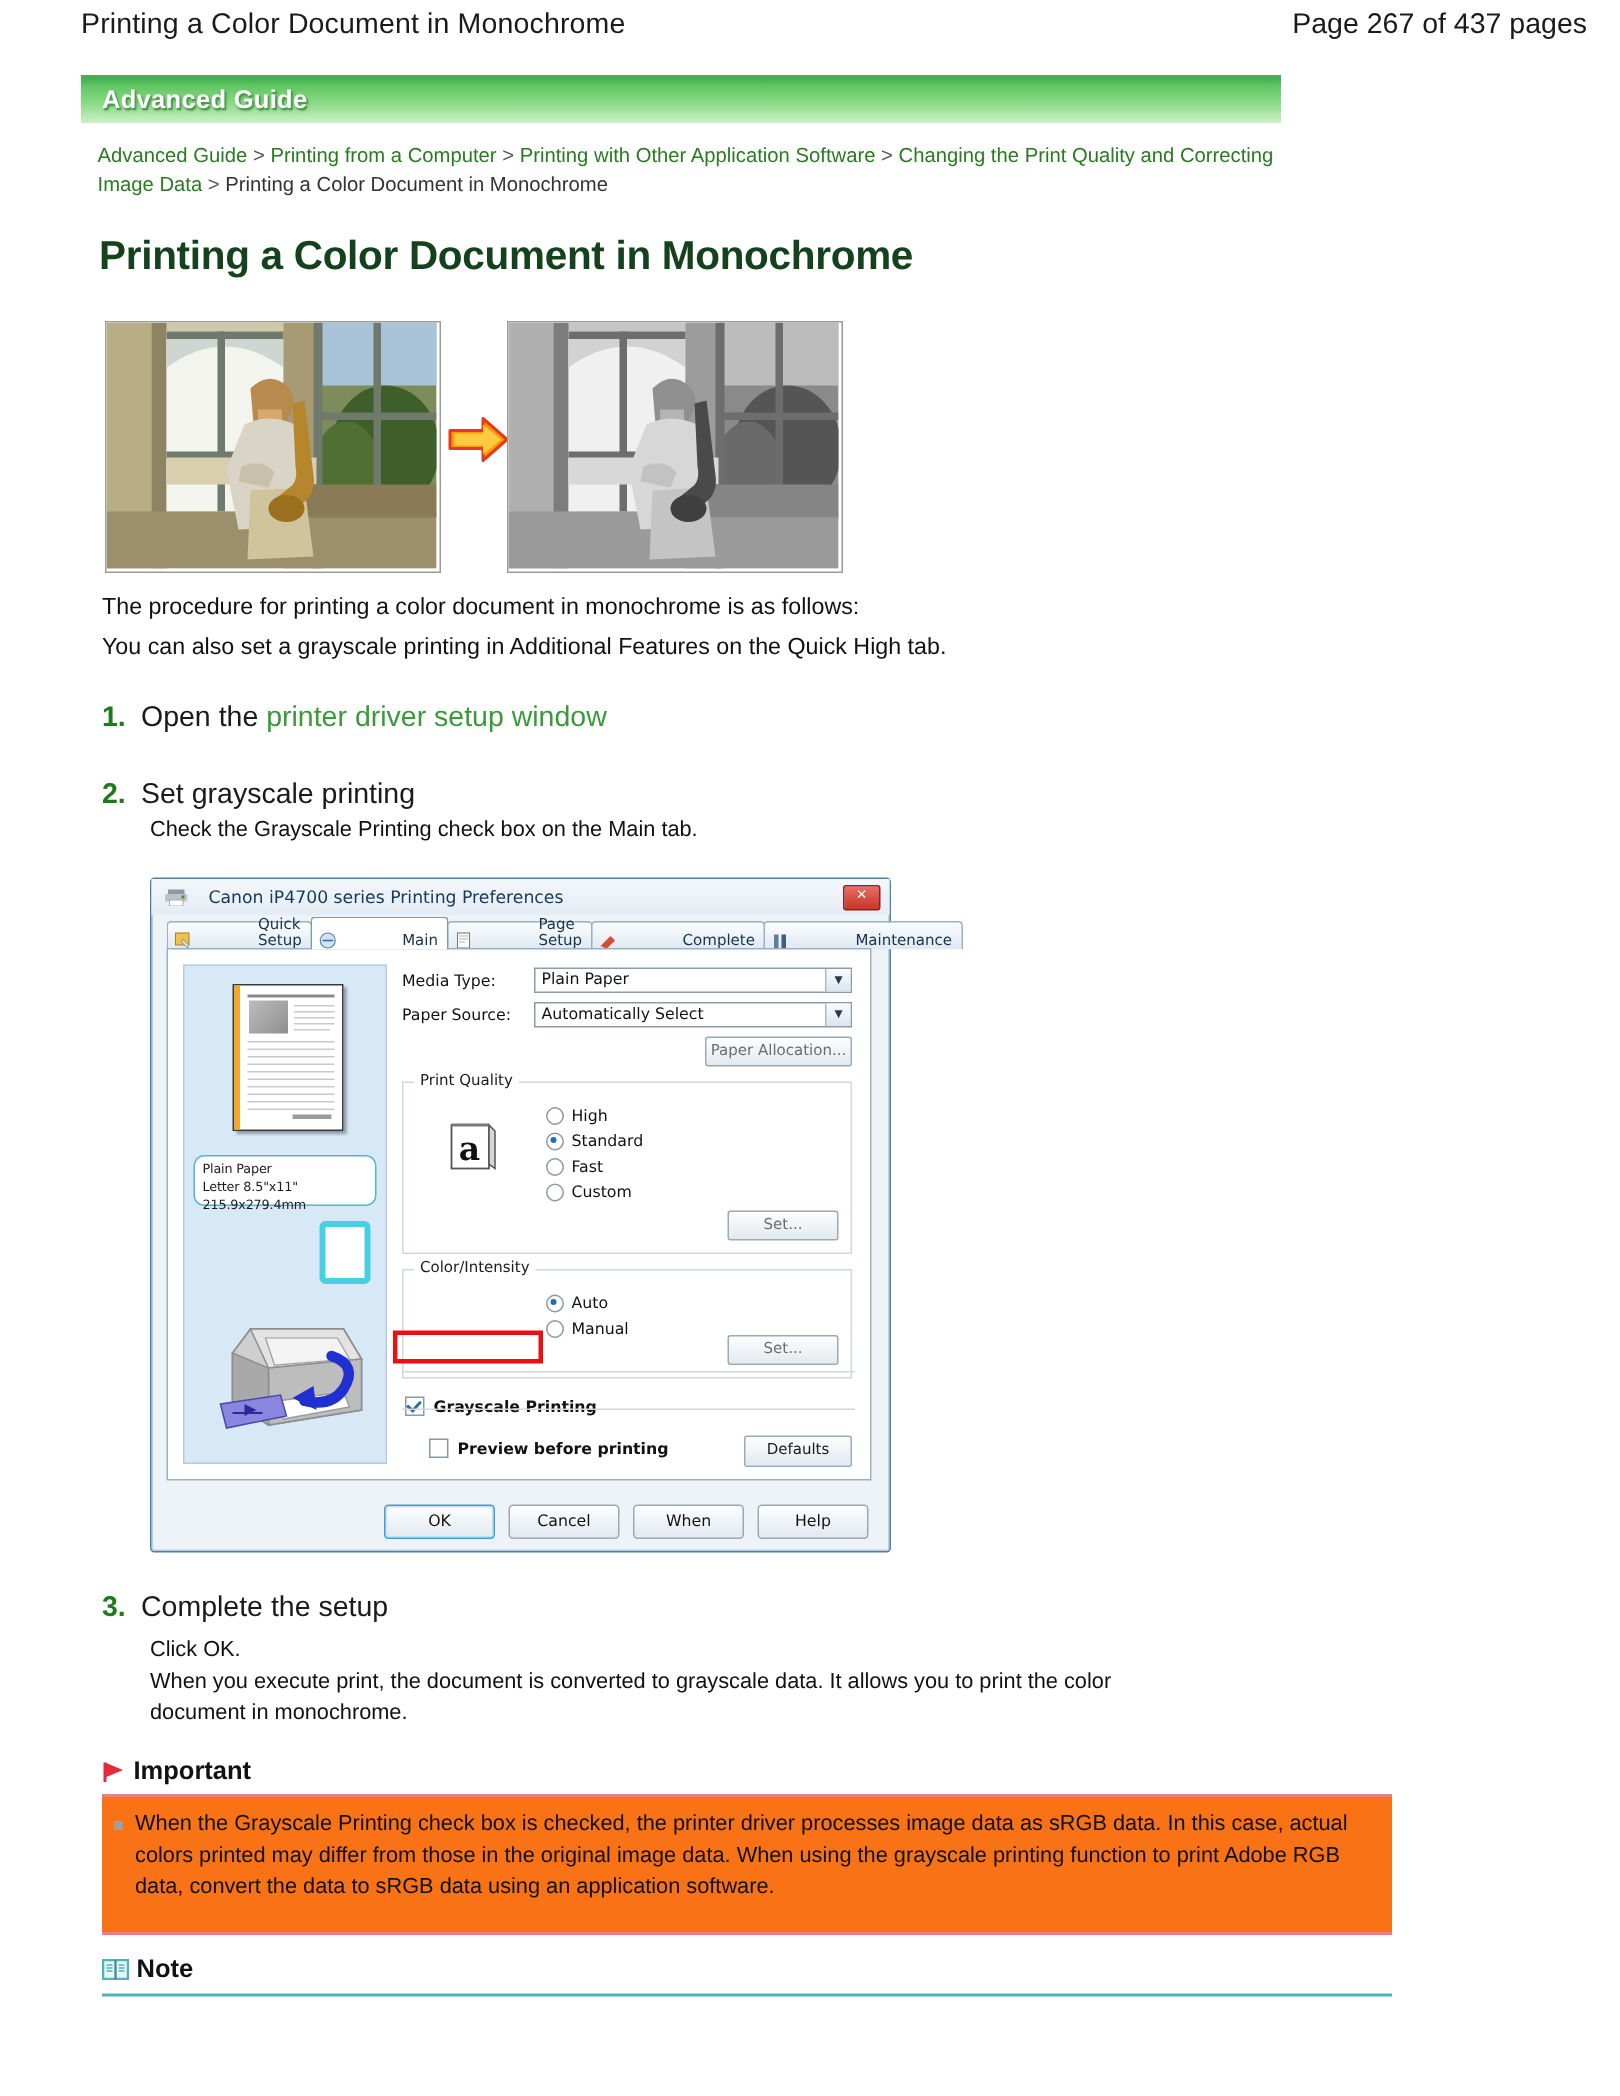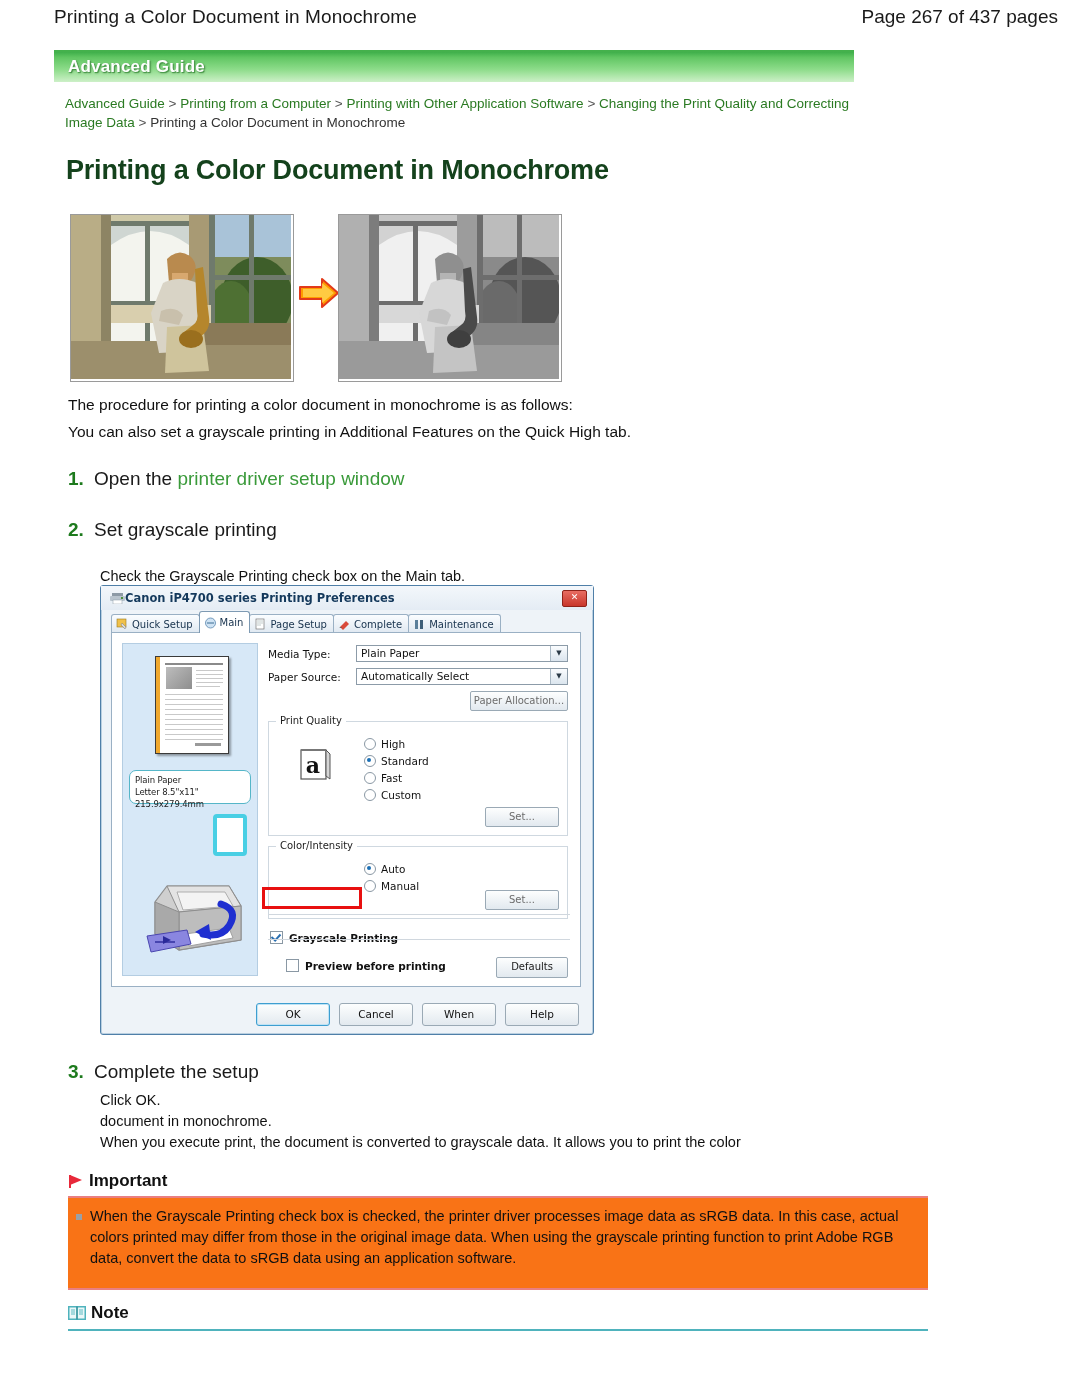--- a/index.html
+++ b/index.html
@@ -59,41 +59,41 @@
 
   
   .step{position:absolute;left:68px;display:flex;align-items:baseline;}
   .step .num{color:#1d7a1d;font-weight:bold;font-size:19px;width:26px;}
   .step .txt{font-size:19px;color:#1a1a1a;}
   .step .txt .lnk{color:#3a9a3a;}
   .s1{top:468px;}
   .s2{top:519px;}
   .s3{top:1061px;}
   .substep{position:absolute;left:100px;font-size:14.5px;color:#111;line-height:21px;}
-  .sub2{top:566px;}
+  .sub2{top:543px;}
   .sub3{top:1090px;width:800px;}
 
   
   .dlg{
     position:absolute;left:100px;top:585px;width:492px;height:448px;
     background:#eef3f8;border:1px solid #4f7fa8;border-radius:3px;
     box-shadow:0 0 0 1px #b9cfe0 inset;
     font-family:"DejaVu Sans", sans-serif;
   }
   .dlg-title{height:24px;display:flex;align-items:center;position:relative;
     background:linear-gradient(to bottom,#f3f7fb,#e4ecf4);}
   .dlg-title .pr-ico{margin-left:9px;width:15px;height:12px;}
-  .dlg-title .t{margin-left:0;font-size:11.5px;color:#14395c;font-weight:bold;}
+  .dlg-title .t{margin-left:14px;font-size:11.5px;color:#14395c;font-weight:normal;}
   .dlg-close{position:absolute;right:6px;top:4px;width:23px;height:15px;
     background:linear-gradient(to bottom,#e86d62,#c8362b);border:1px solid #8e2219;border-radius:2px;
     color:#fff;font-size:9px;line-height:13px;text-align:center;font-weight:bold;}
   .tabs{position:absolute;left:10px;top:26px;display:flex;align-items:flex-end;height:21px;}
-  .tab{height:18px;display:flex;align-items:center;padding:0 6px 0 4px;margin-right:-1px;
+  .tab{height:18px;display:flex;align-items:flex-end;padding:0 6px 0 4px;margin-right:-1px;
     border:1px solid #9ab0c4;border-bottom:none;border-radius:3px 3px 0 0;
-    background:linear-gradient(to bottom,#fbfdff,#dfe8f1);font-size:10px;color:#17324d;}
+    background:linear-gradient(to bottom,#fbfdff,#dfe8f1);font-size:10px;color:#17324d;gap:40px;}
   .tab.sel{height:21px;background:#fff;border-color:#7e9ab3;position:relative;z-index:3;font-weight:normal;}
   .tab i{display:inline-block;width:13px;height:12px;margin-right:3px;}
   .panel{position:absolute;left:10px;top:46px;width:470px;height:355px;background:#fff;
     border:1px solid #9ab0c4;box-sizing:border-box;}
   .preview{position:absolute;left:10px;top:10px;width:136px;height:333px;background:#d7e8f7;
     border:1px solid #b4cde2;box-sizing:border-box;}
   .sheet{position:absolute;left:32px;top:12px;width:72px;height:96px;background:#fff;
     border:1px solid #3a3a3a;box-shadow:2px 2px 2px rgba(0,0,0,.35);}
   .sheet .spine{position:absolute;left:0;top:0;width:4px;height:100%;background:#f0a82e;}
   .sheet .blk{position:absolute;left:10px;top:10px;width:26px;height:22px;
@@ -477,22 +477,22 @@
     <div class="dlgbtn">Help</div>
   </div>
 </div>
 
 <div class="step s3">
   <span class="num">3.</span>
   <span class="txt">Complete the setup</span>
 </div>
 <div class="substep sub3">
   <div>Click OK.</div>
+  <div>When you execute print, the document is converted to grayscale data. It allows you to print the color</div>
   <div>document in monochrome.</div>
-  <div>When you execute print, the document is converted to grayscale data. It allows you to print the color</div>
 </div>
 
 <div class="sec-head imp-head">
   <svg width="16" height="16" viewBox="0 0 16 16">
     <path d="M2 2 L14 7 L2 12 Z" fill="#e8293a"></path>
     <rect x="1" y="2" width="2" height="13" fill="#e8293a"></rect>
   </svg>
   <span class="lbl">Important</span>
 </div>
 <div class="rule imp-rule"></div>

